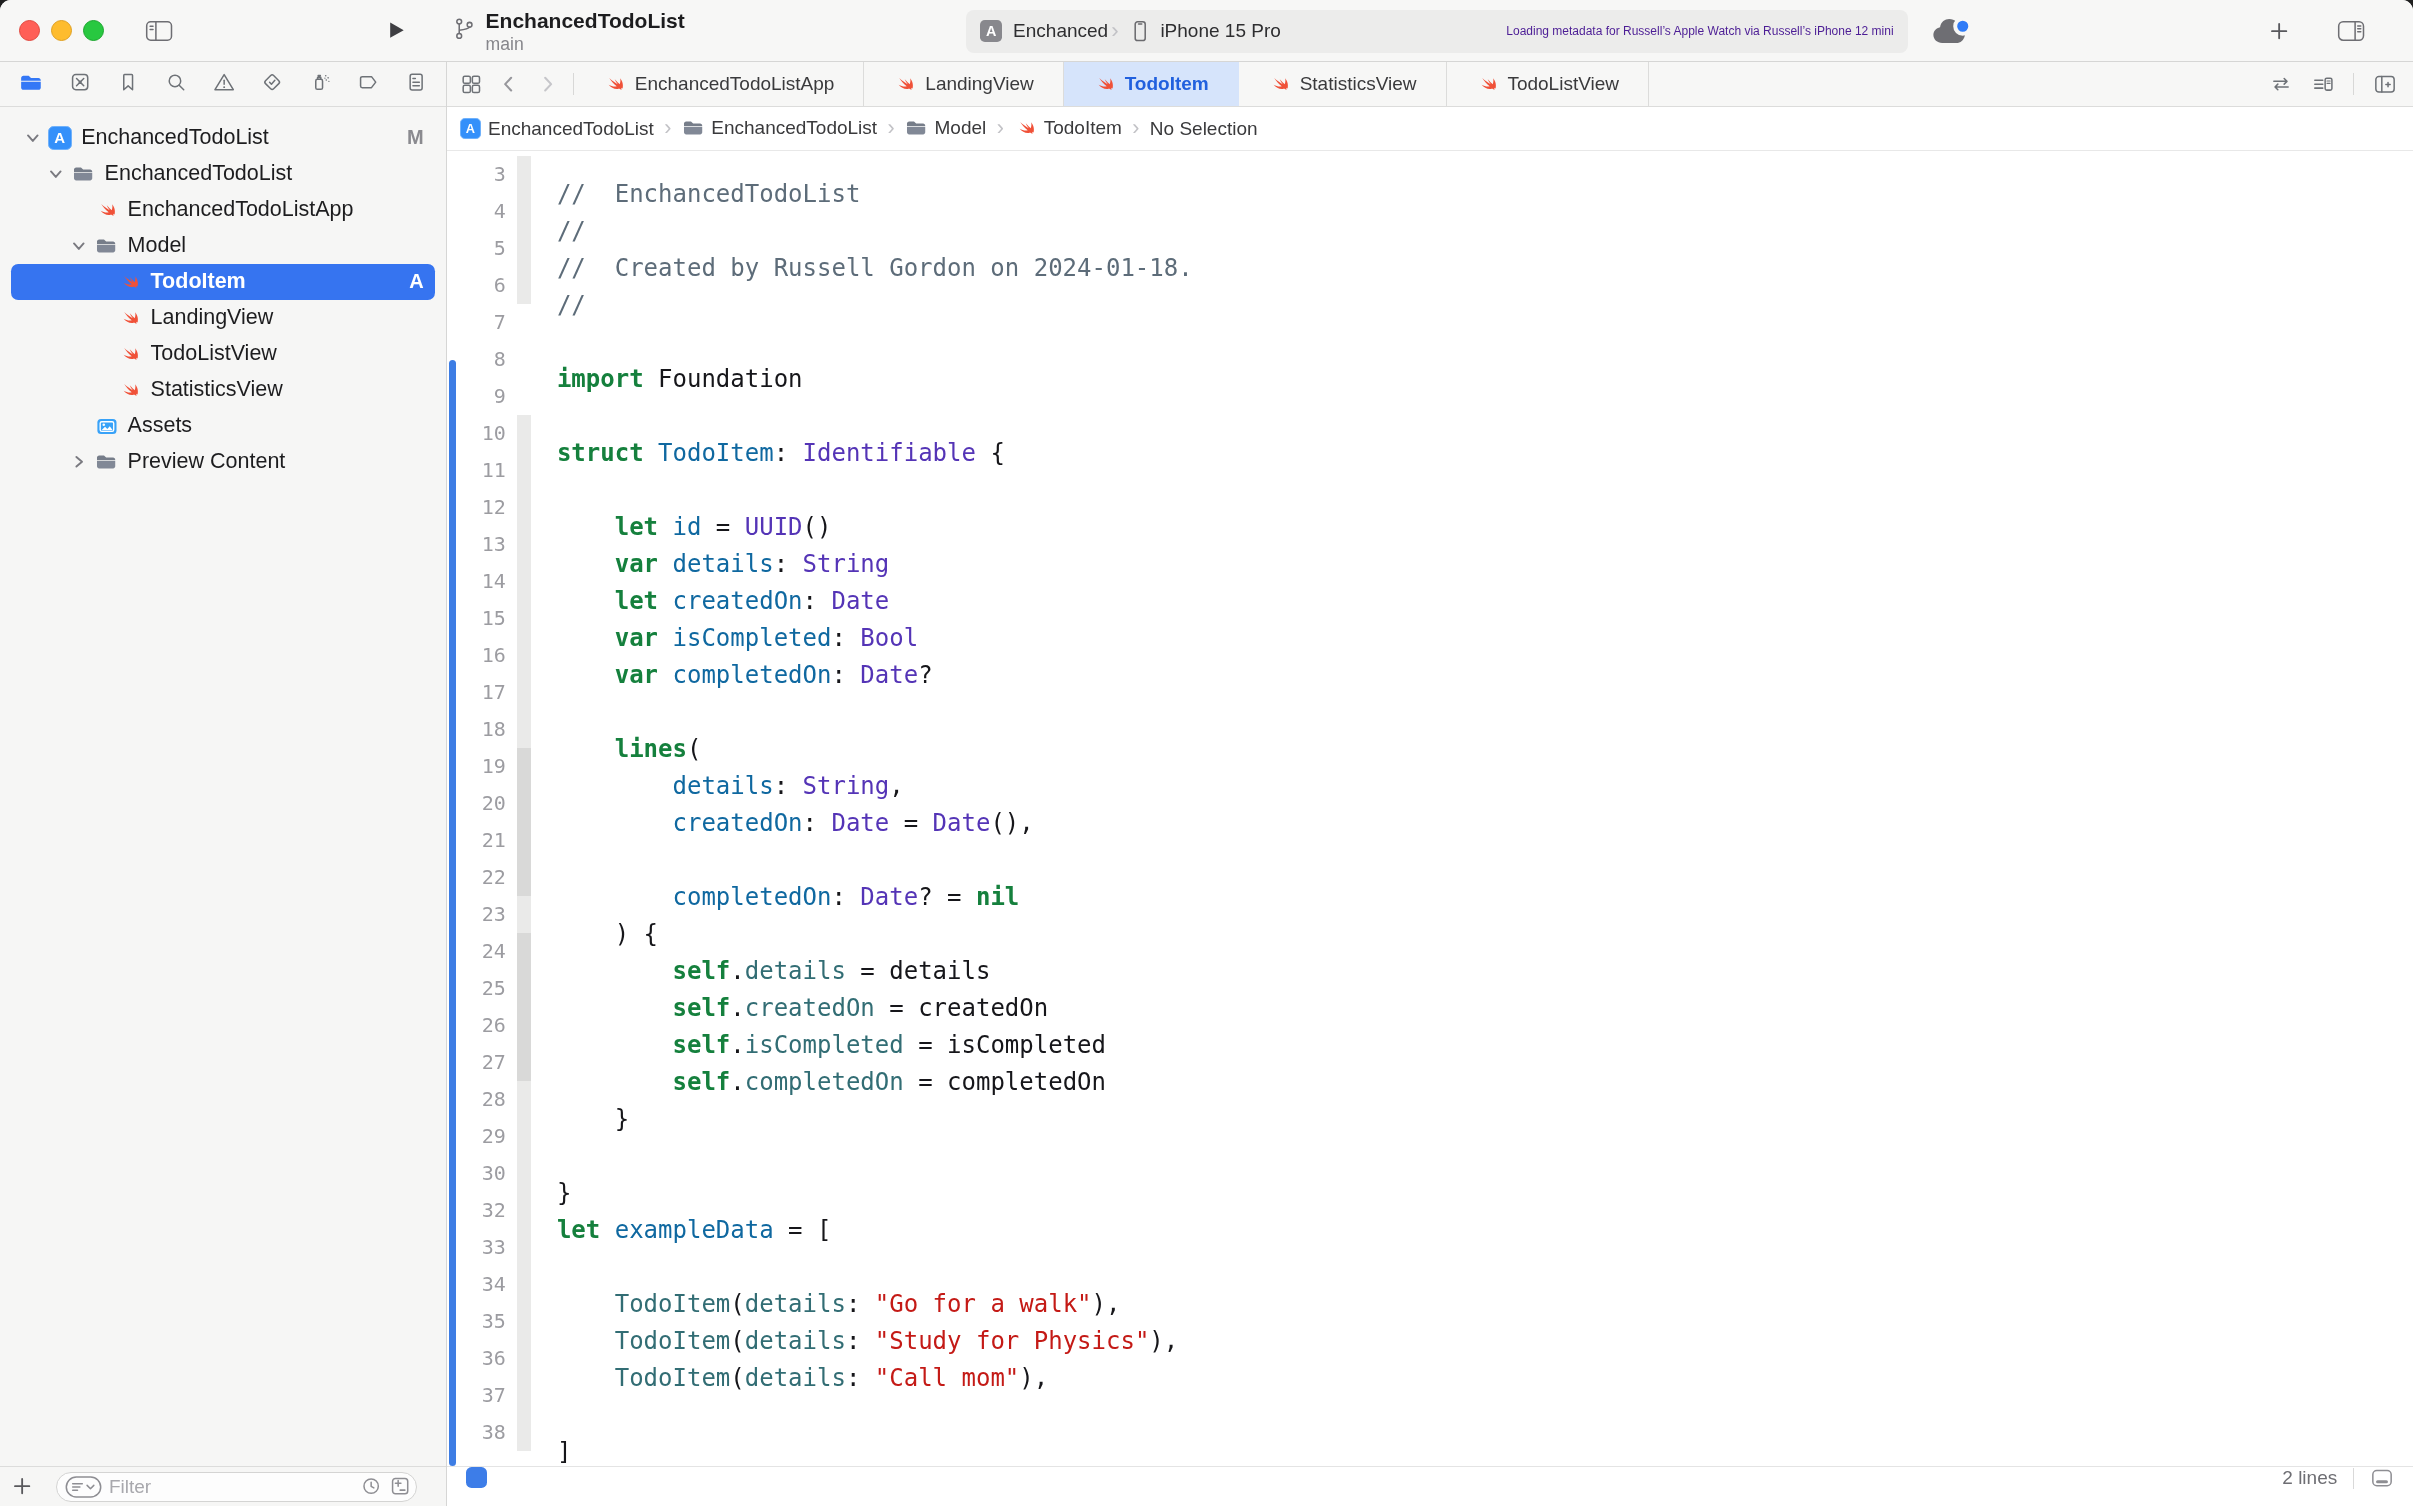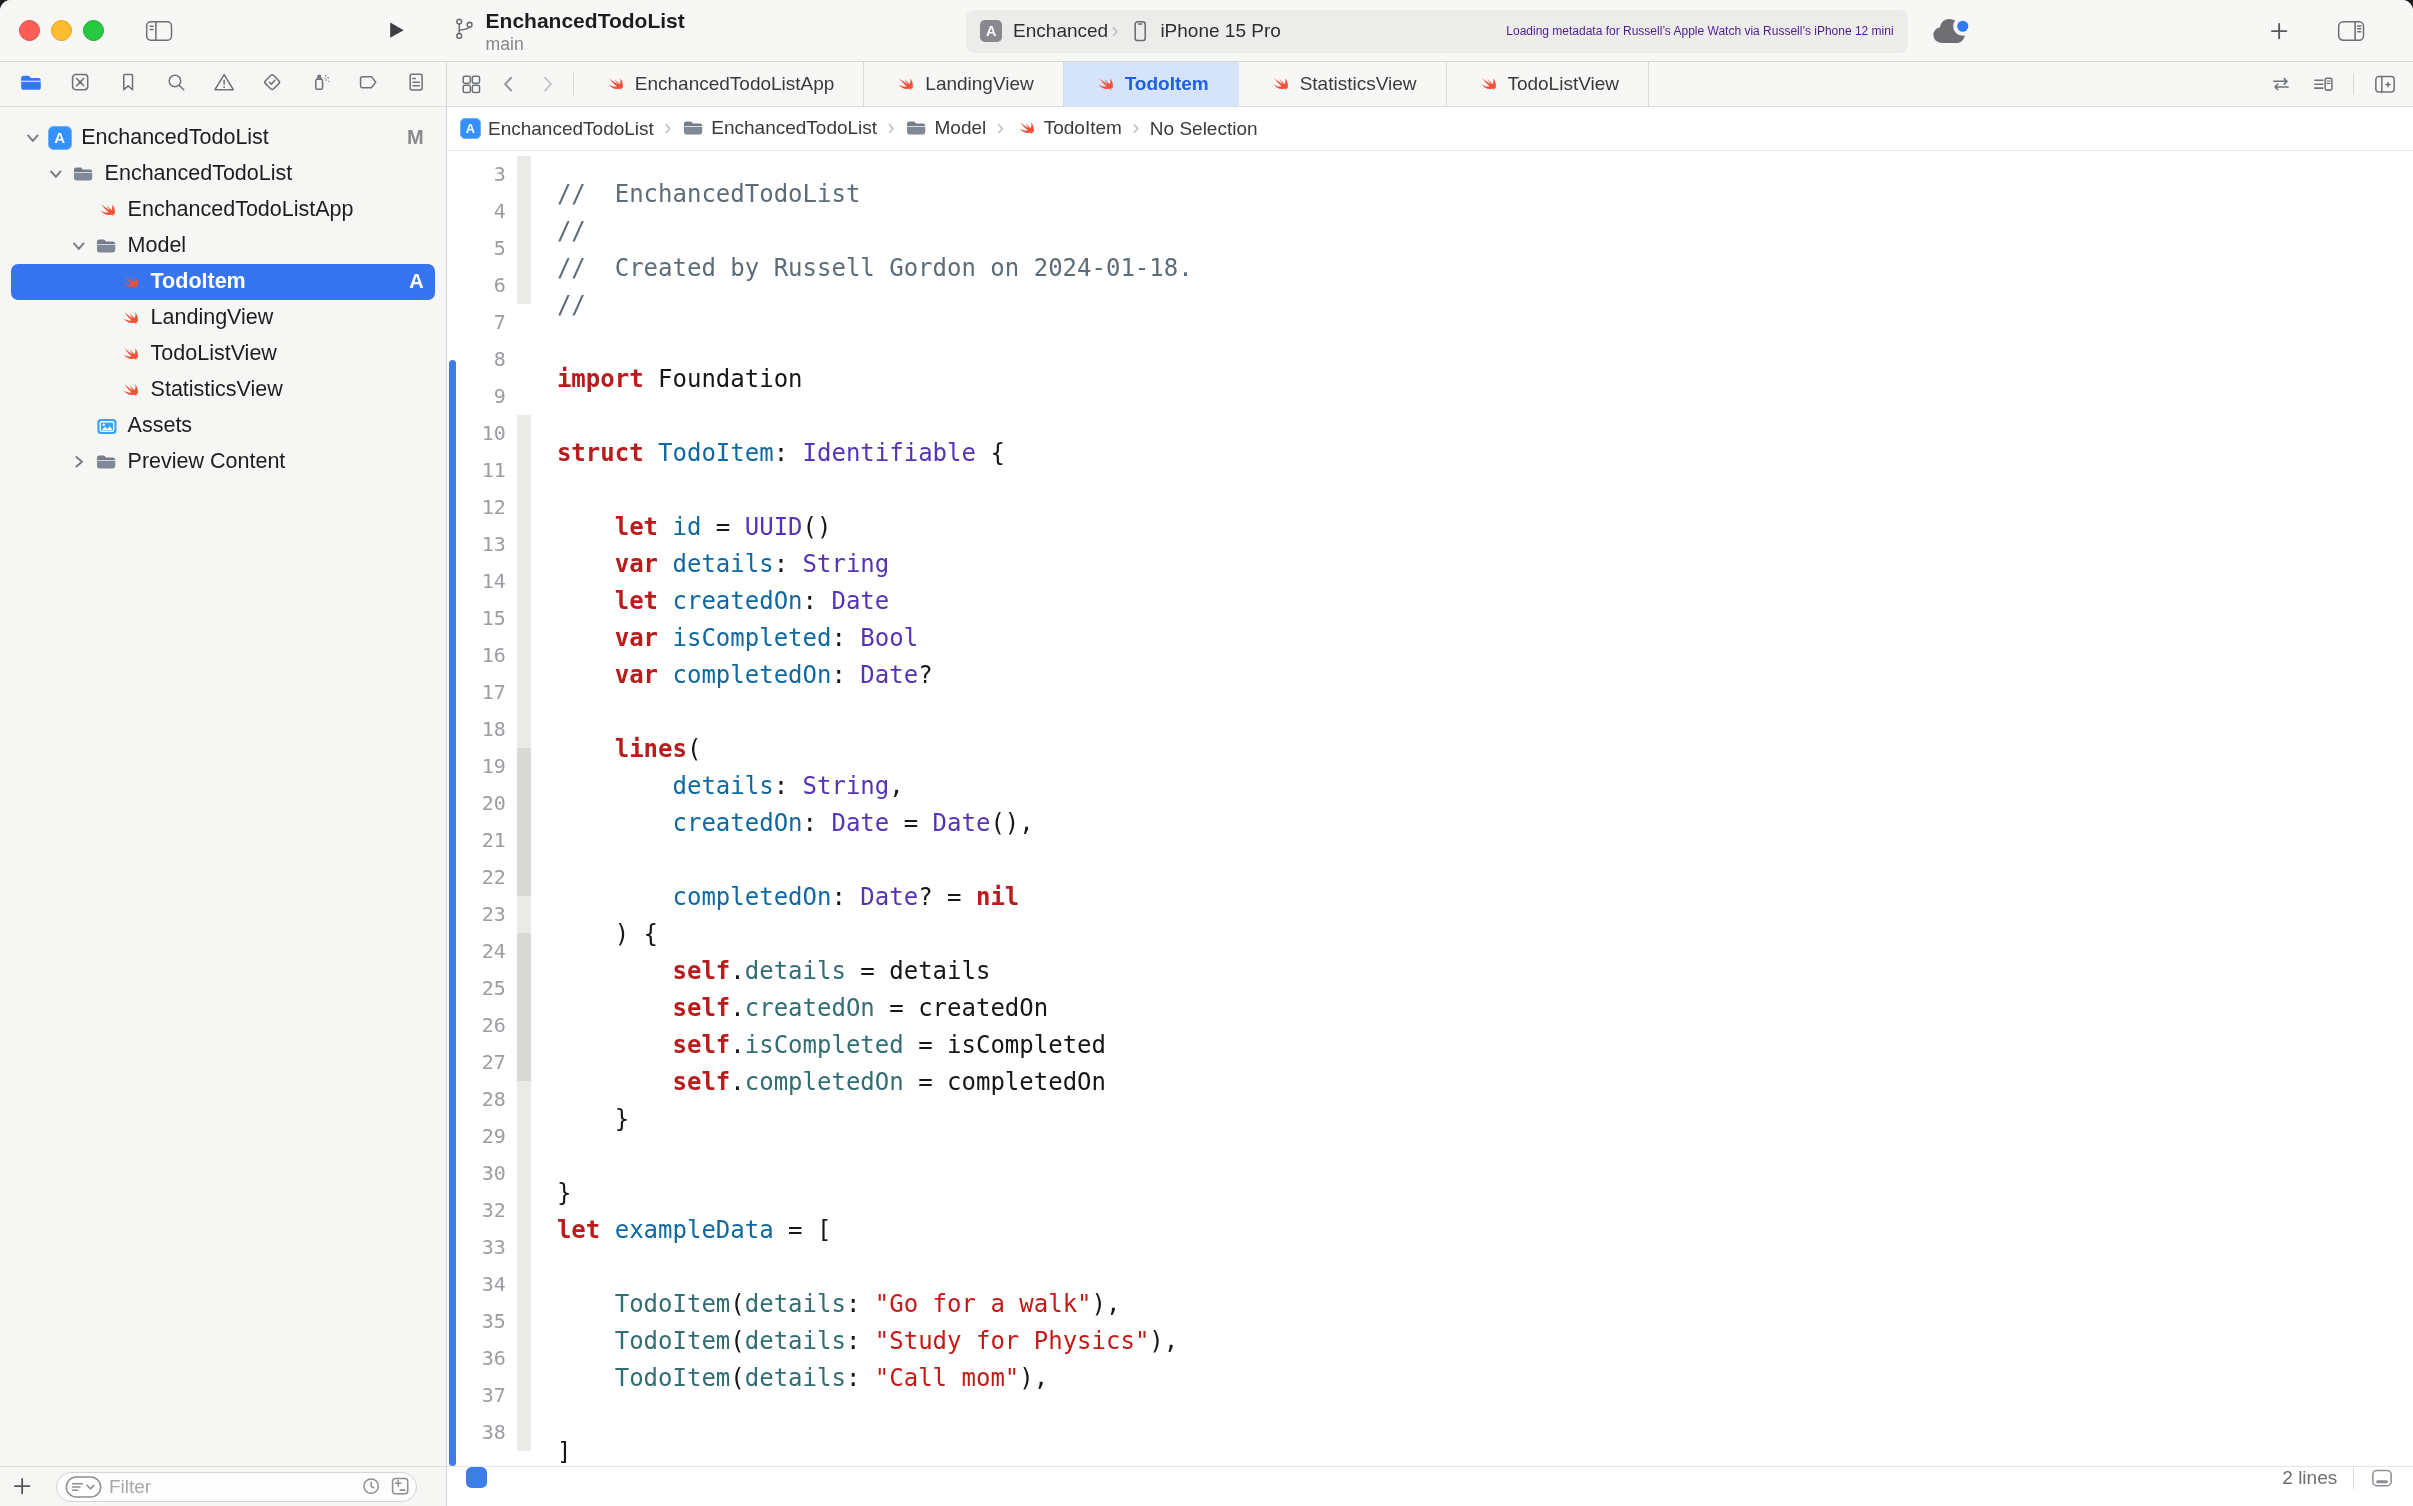--- a/index.html
+++ b/index.html
@@ -65,21 +65,21 @@
 
   .codewrap { flex:1; position:relative; overflow:hidden; padding-top:4.8px; background:#fff; }
   .changebar { position:absolute; left:1.6px; top:209px; bottom:0; width:7.2px; background:#3D7DE4; border-radius:4px; }
   .cl { display:flex; height:37px; align-items:center; }
   .ln { flex:0 0 70px; text-align:right; padding-right:11.2px; font:20px "DejaVu Sans Mono",monospace; color:#9C9CA1; }
   .rib { flex:0 0 14.4px; height:100%; }
   .rib.f1 { background:#EAEAE9; }
   .rib.f2 { background:#D9D9D8; }
   .ct { margin-left:25.5px; font:24px/37px "DejaVu Sans Mono",monospace; white-space:pre; color:#16161A;margin-top:40px; }
   .tk-cm { color:#5D6C79; }
-  .tk-kw { color:#b91c1c; font-weight:700; }
+  .tk-kw { color:#15803d; font-weight:700; }
   .tk-ty { color:#5434B6; }
   .tk-dc { color:#0F68A0; }
   .tk-us { color:#326D74; }
   .tk-st { color:#C41A16; }
   .tk-pl { color:#16161A; }
 
   .editorbottom { flex:0 0 40px; border-top:0.8px solid #E4E4E4; background:#fff; display:flex; align-items:flex-start; padding:0 19px; }
   .bluesq { width:21px; height:21px; border-radius:5.6px; background:#3D7DE8; }
   .eb-right { margin-left:auto; display:flex; align-items:center; gap:16px; }
   .linecount { font-size:19px; color:#6E6E73; }

